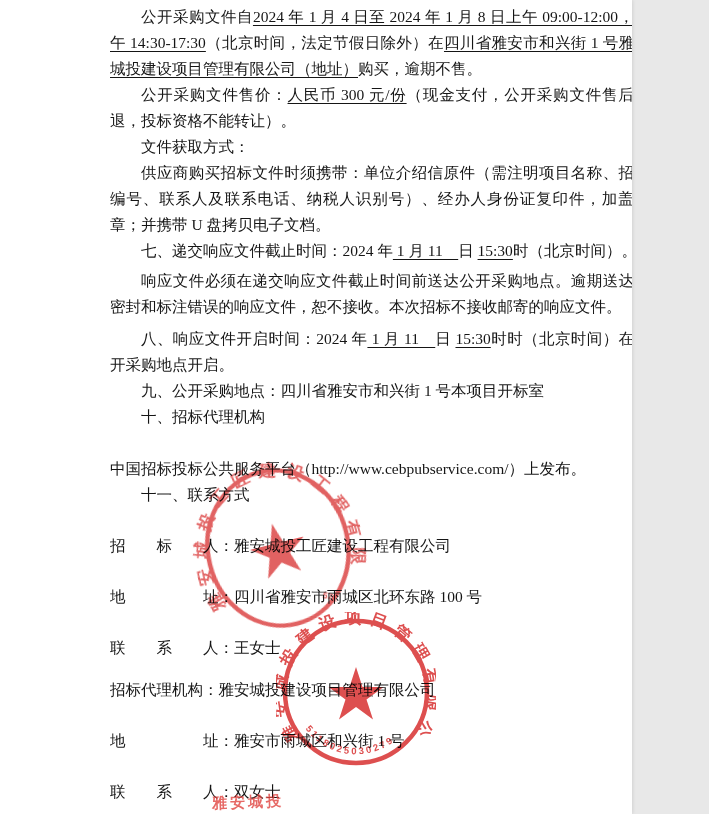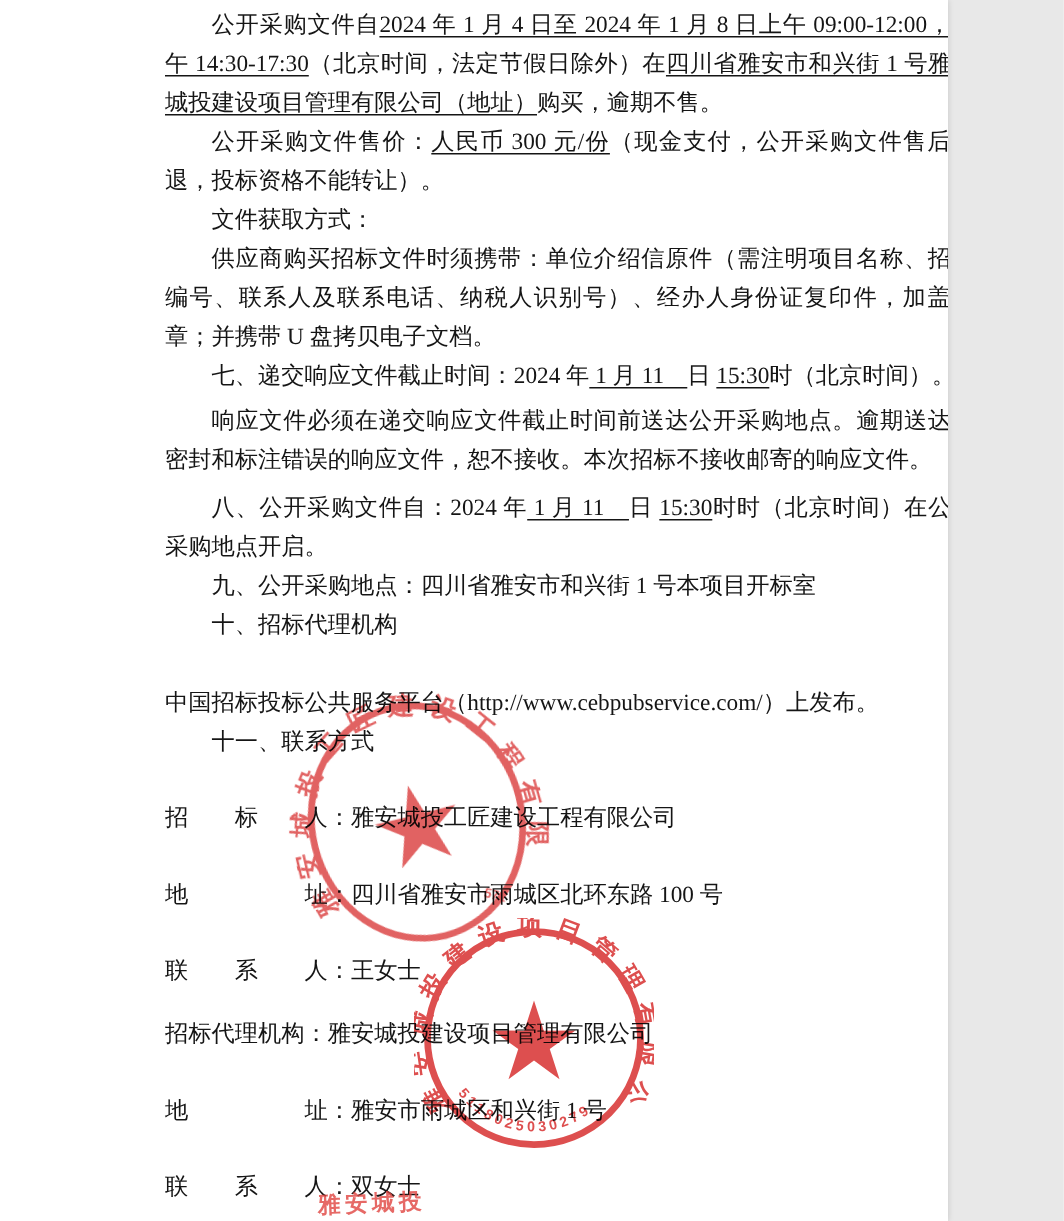--- a/index.html
+++ b/index.html
@@ -41,21 +41,21 @@
     <p><span class="b">公开采购文件售价：</span><span class="b u">人民币 300 元/份</span><span>（现金支付，公开采购文件售后不退，投标资格不能转让）。</span></p>
 
     <p><span class="b">文件获取方式：</span></p>
 
     <p><span>供应商购买招标文件时须携带：单位介绍信原件（需注明项目名称、招标编号、联系人及联系电话、纳税人识别号）、经办人身份证复印件，加盖鲜章；并携带 U 盘拷贝电子文档。</span></p>
 
     <p><span class="b">七、递交响应文件截止时间：</span><span>2024 年</span><span class="u"> 1 月 11　</span><span>日 </span><span class="u">15:30</span><span>时（北京时间）。</span></p>
 
     <p class="mt4"><span>响应文件必须在递交响应文件截止时间前送达公开采购地点。逾期送达、密封和标注错误的响应文件，恕不接收。本次招标不接收邮寄的响应文件。</span></p>
 
-    <p class="mt6"><span class="b">八、公开采购文件自：</span><span>2024 年</span><span class="u"> 1 月 11　</span><span>日 </span><span class="u">15:30</span><span>时时（北京时间）在公开采购地点开启。</span></p>
+    <p class="mt6"><span class="b">八、响应文件开启时间：</span><span>2024 年</span><span class="u"> 1 月 11　</span><span>日 </span><span class="u">15:30</span><span>时时（北京时间）在公开采购地点开启。</span></p>
 
     <p><span class="b">九、公开采购地点：</span><span>四川省雅安市和兴街 1 号本项目开标室</span></p>
 
     <p><span class="b">十、招标代理机构</span></p>
 
     <p><br><span>中国招标投标公共服务平台（http://www.cebpubservice.com/）上发布。</span></p>
 
     <p><span class="b">十一、联系方式</span></p>
 
     <div class="row b"><span>招　　标　　人：</span><span>雅安城投工匠建设工程有限公司</span></div>

